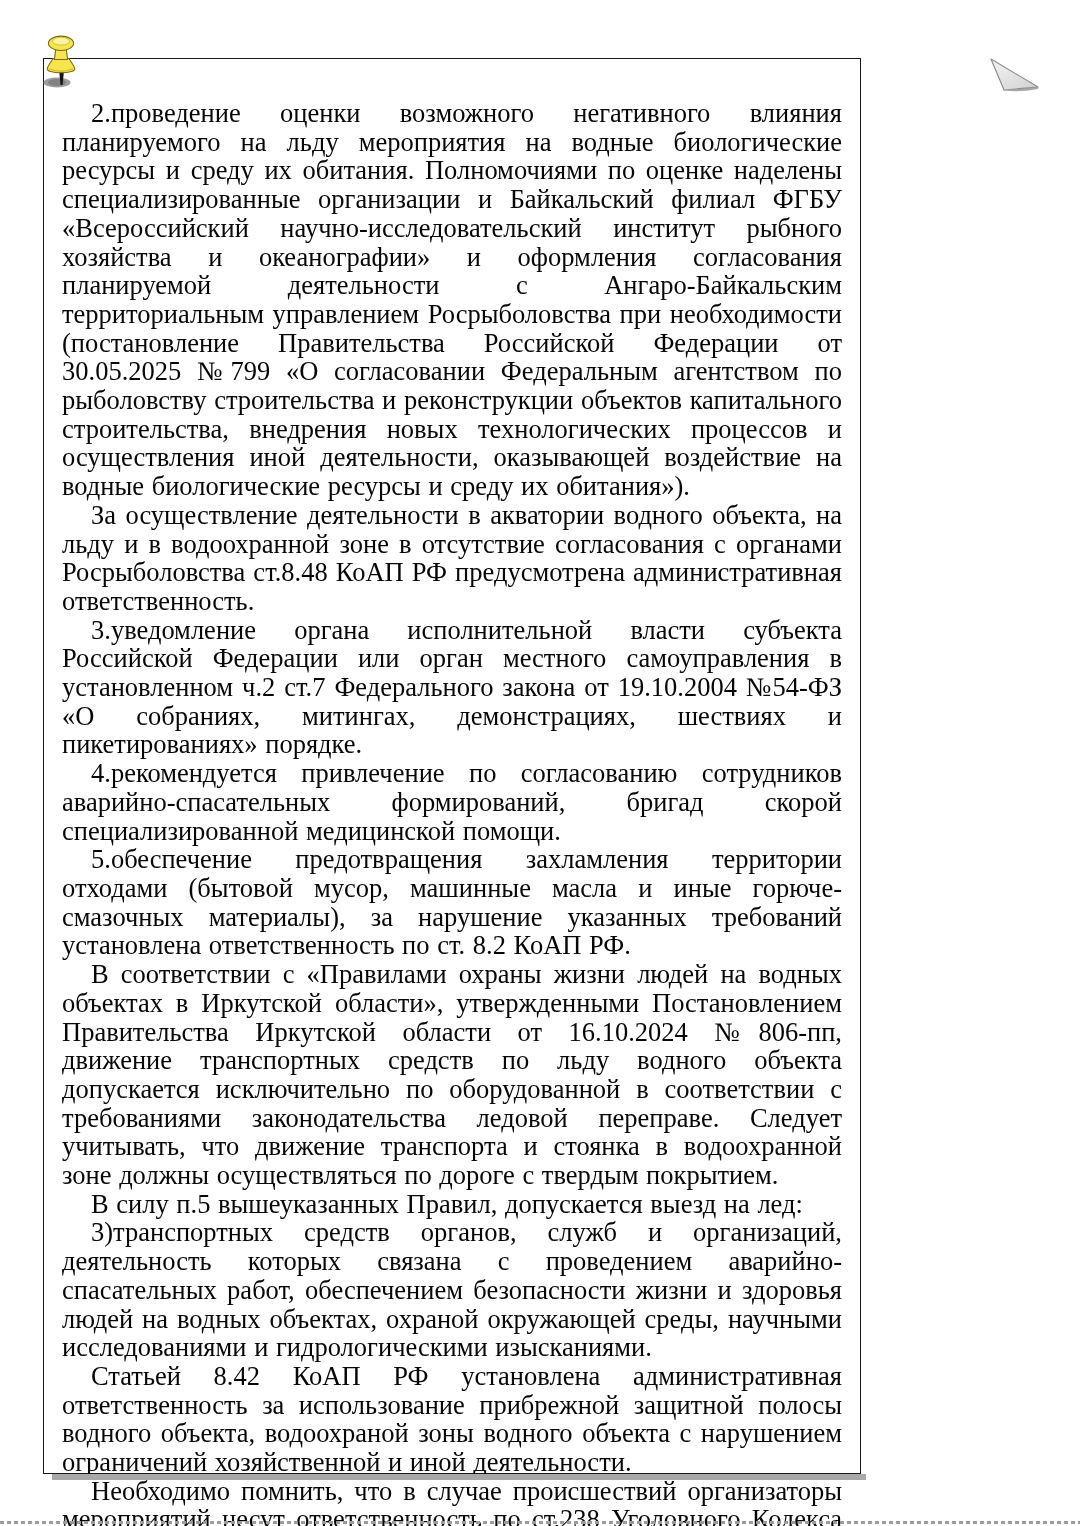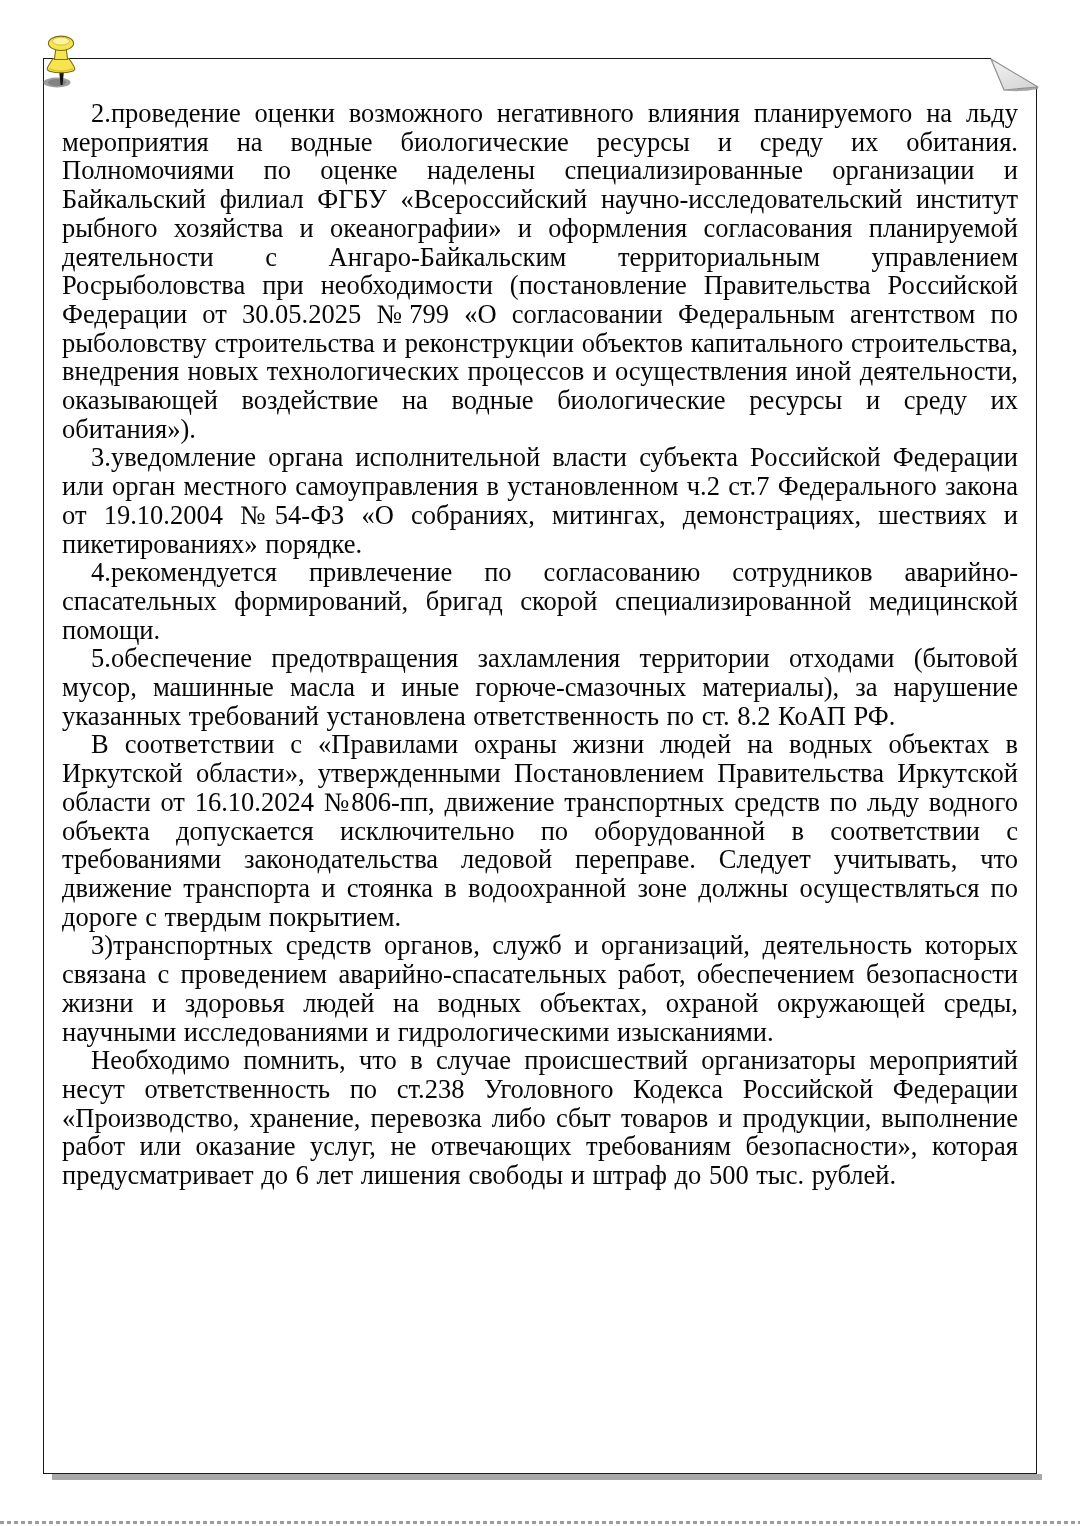--- a/index.html
+++ b/index.html
@@ -17,21 +17,21 @@
   html,body{margin:0;padding:0;background:#ffffff;}
   .canvas{
     position:relative;
     width:1080px;height:1526px;
     background:var(--page_background);
     overflow:hidden;
     font-family:"Liberation Serif","DejaVu Serif",serif;
   }
   .page{
     position:absolute;left:43px;top:58px;
-    width:994px;height:1416px;
+    width:818px;height:1416px;
     box-sizing:border-box;
     background:var(--page_background);
     border:1.5px solid var(--page_border);
   }
   
   .page::after{
     content:"";
     position:absolute;
     left:8px;right:-6px;bottom:-7px;height:6px;
     background:var(--page_shadow);
@@ -83,25 +83,28 @@
 
       <polygon points="10,2 57,30 59,30 59,0 10,0" fill="#ffffff"></polygon>
 
       <path d="M23,33 L57,30 L57,32 Q40,35.5 23,33.6 Z" fill="#9a9a9a" opacity="0.85"></path>
 
       <polygon points="10,2 57,30 23,33" style="fill:url(#foldgrad);stroke:var(--fold_edge);" stroke-width="1.2" stroke-linejoin="round"></polygon>
     </svg>
 
     <div class="content">
         <p class="para">2.проведение оценки возможного негативного влияния планируемого на льду мероприятия на водные биологические ресурсы и среду их обитания. Полномочиями по оценке наделены специализированные организации и Байкальский филиал ФГБУ «Всероссийский научно-исследовательский институт рыбного хозяйства и океанографии» и оформления согласования планируемой деятельности с Ангаро-Байкальским территориальным управлением Росрыболовства при необходимости (постановление Правительства Российской Федерации от 30.05.2025 №799 «О согласовании Федеральным агентством по рыболовству строительства и реконструкции объектов капитального строительства, внедрения новых технологических процессов и осуществления иной деятельности, оказывающей воздействие на водные биологические ресурсы и среду их обитания»).</p>
+        <p class="para">За осуществление деятельности в акватории водного объекта, на льду и в водоохранной зоне в отсутствие согласования с органами Росрыболовства ст.8.48 КоАП РФ предусмотрена административная ответственность.</p>
         <p class="para">3.уведомление органа исполнительной власти субъекта Российской Федерации или орган местного самоуправления в установленном ч.2 ст.7 Федерального закона от 19.10.2004 №54-ФЗ «О собраниях, митингах, демонстрациях, шествиях и пикетированиях» порядке.</p>
         <p class="para">4.рекомендуется привлечение по согласованию сотрудников аварийно-спасательных формирований, бригад скорой специализированной медицинской помощи.</p>
         <p class="para">5.обеспечение предотвращения захламления территории отходами (бытовой мусор, машинные масла и иные горюче-смазочных материалы), за нарушение указанных требований установлена ответственность по ст. 8.2 КоАП РФ.</p>
         <p class="para">В соответствии с «Правилами охраны жизни людей на водных объектах в Иркутской области», утвержденными Постановлением Правительства Иркутской области от 16.10.2024 №806-пп, движение транспортных средств по льду водного объекта допускается исключительно по оборудованной в соответствии с требованиями законодательства ледовой переправе. Следует учитывать, что движение транспорта и стоянка в водоохранной зоне должны осуществляться по дороге с твердым покрытием.</p>
+        <p class="para">В силу п.5 вышеуказанных Правил, допускается выезд на лед:</p>
         <p class="para">3)транспортных средств органов, служб и организаций, деятельность которых связана с проведением аварийно-спасательных работ, обеспечением безопасности жизни и здоровья людей на водных объектах, охраной окружающей среды, научными исследованиями и гидрологическими изысканиями.</p>
+        <p class="para">Статьей 8.42 КоАП РФ установлена административная ответственность за использование прибрежной защитной полосы водного объекта, водоохраной зоны водного объекта с нарушением ограничений хозяйственной и иной деятельности.</p>
         <p class="para">Необходимо помнить, что в случае происшествий организаторы мероприятий несут ответственность по ст.238 Уголовного Кодекса Российской Федерации «Производство, хранение, перевозка либо сбыт товаров и продукции, выполнение работ или оказание услуг, не отвечающих требованиям безопасности», которая предусматривает до 6 лет лишения свободы и штраф до 500 тыс. рублей.</p>
       </div>
   </div>
 
   <svg class="pushpin-svg" viewBox="0 0 46 60" xmlns="http://www.w3.org/2000/svg">
 
     <ellipse cx="17" cy="50.5" rx="13.5" ry="5" fill="#8d8d8d" opacity="0.85"></ellipse>
     <ellipse cx="17" cy="50.5" rx="9" ry="3.4" fill="#6f6f6f" opacity="0.6"></ellipse>
 
     <polygon points="18.8,36 24.2,36 22.6,53 20.6,53" fill="#141414"></polygon>

